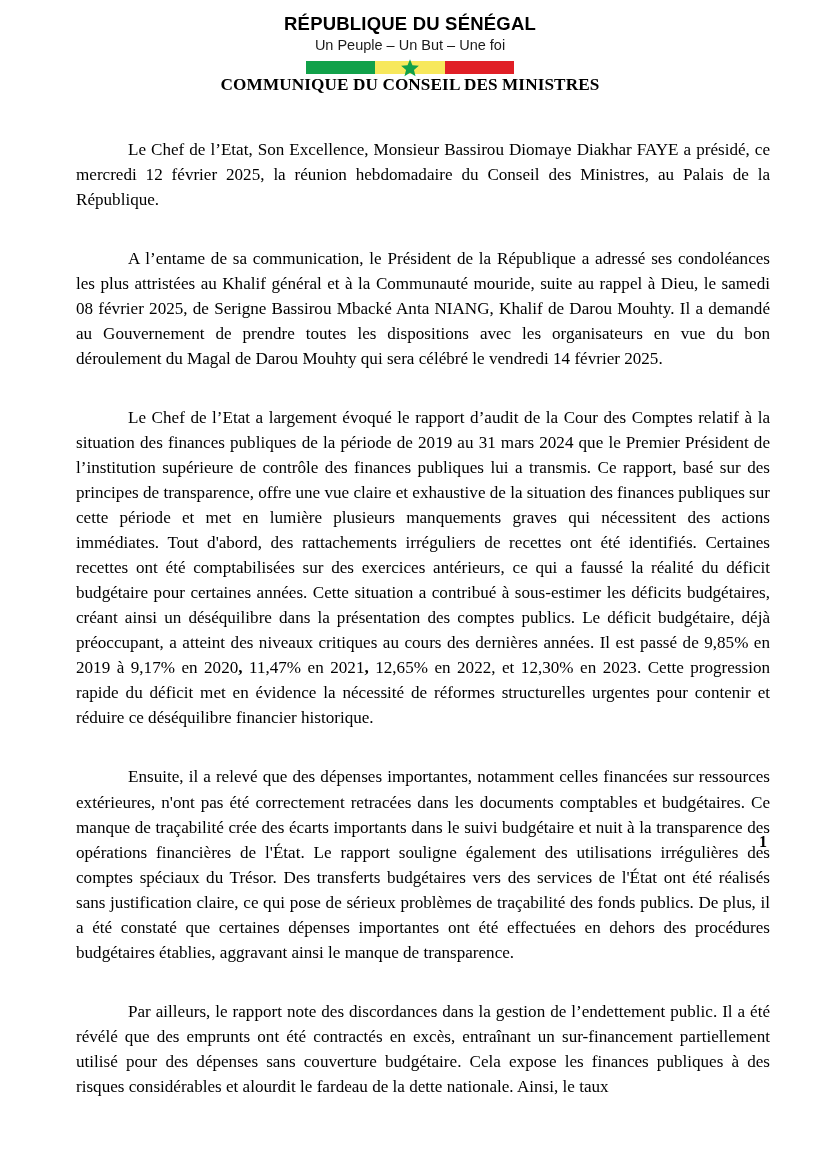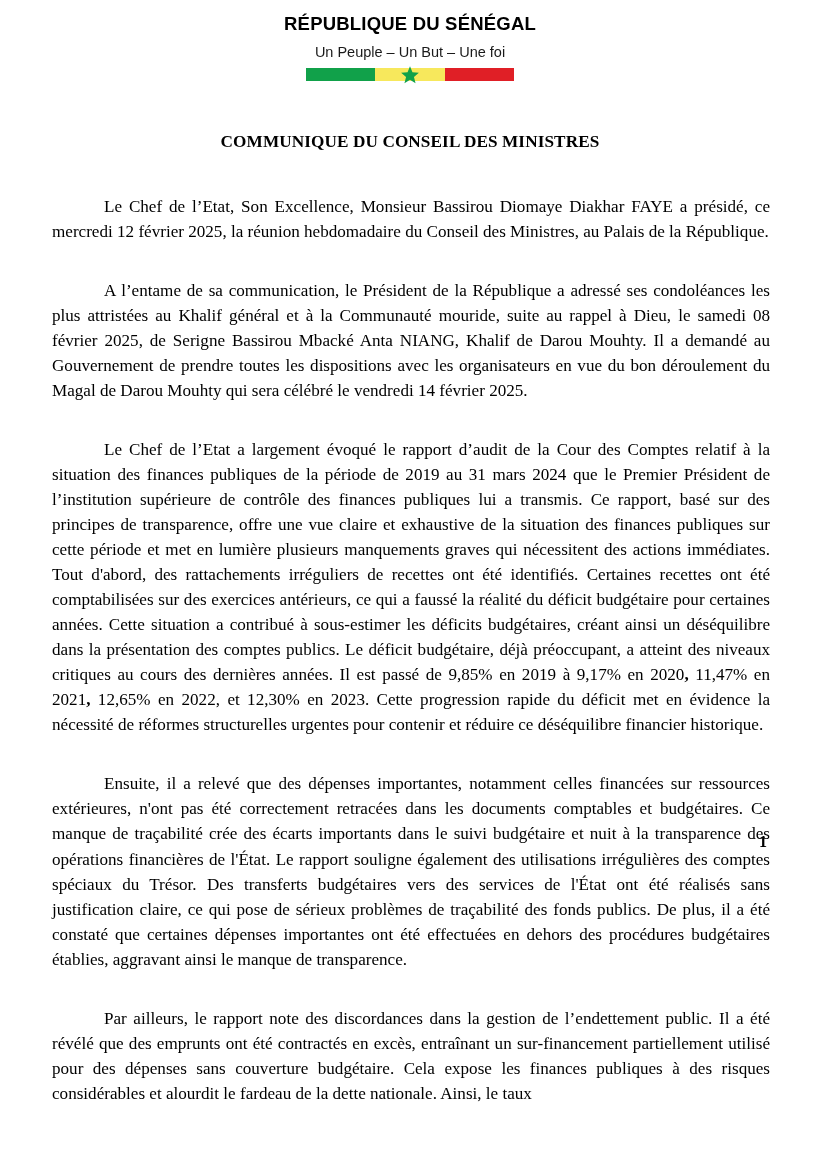--- a/index.html
+++ b/index.html
@@ -35,21 +35,21 @@
     font-size: 18.5px;
     letter-spacing: 0.2px;
     line-height: 1.15;
     color: #000;
   }
   .motto {
     font-family: "Liberation Sans", "DejaVu Sans", sans-serif;
     font-size: 14.5px;
     font-weight: normal;
     line-height: 1.3;
-    margin-top: 9px;
+    margin-top: 2px;
     color: #1a1a1a;
   }
 
   .flag-bar-wrap {
     margin-top: 6px;
     display: flex;
     justify-content: center;
   }
   .flag-bar {
     position: relative;
@@ -75,28 +75,27 @@
     line-height: 0;
   }
   .flag-star svg { display: block; }
 
   
   .doc-title {
     text-align: center;
     font-weight: bold;
     font-size: 17.2px;
     line-height: 1.32;
-    margin-top: 50px;
     letter-spacing: 0.1px;
   }
   .doc-title .line { display: block; }
 
   
   .body-text {
-    margin: 0 50px 0 52px;
+    margin: 0 50px 0 76px;
     margin-top: 40px;
   }
   p.para {
     text-align: justify;
     text-justify: inter-word;
     font-size: 17.1px;
     line-height: 1.465;
     margin: 0 0 22px 0;
     text-indent: 52px;
     hyphens: none;

